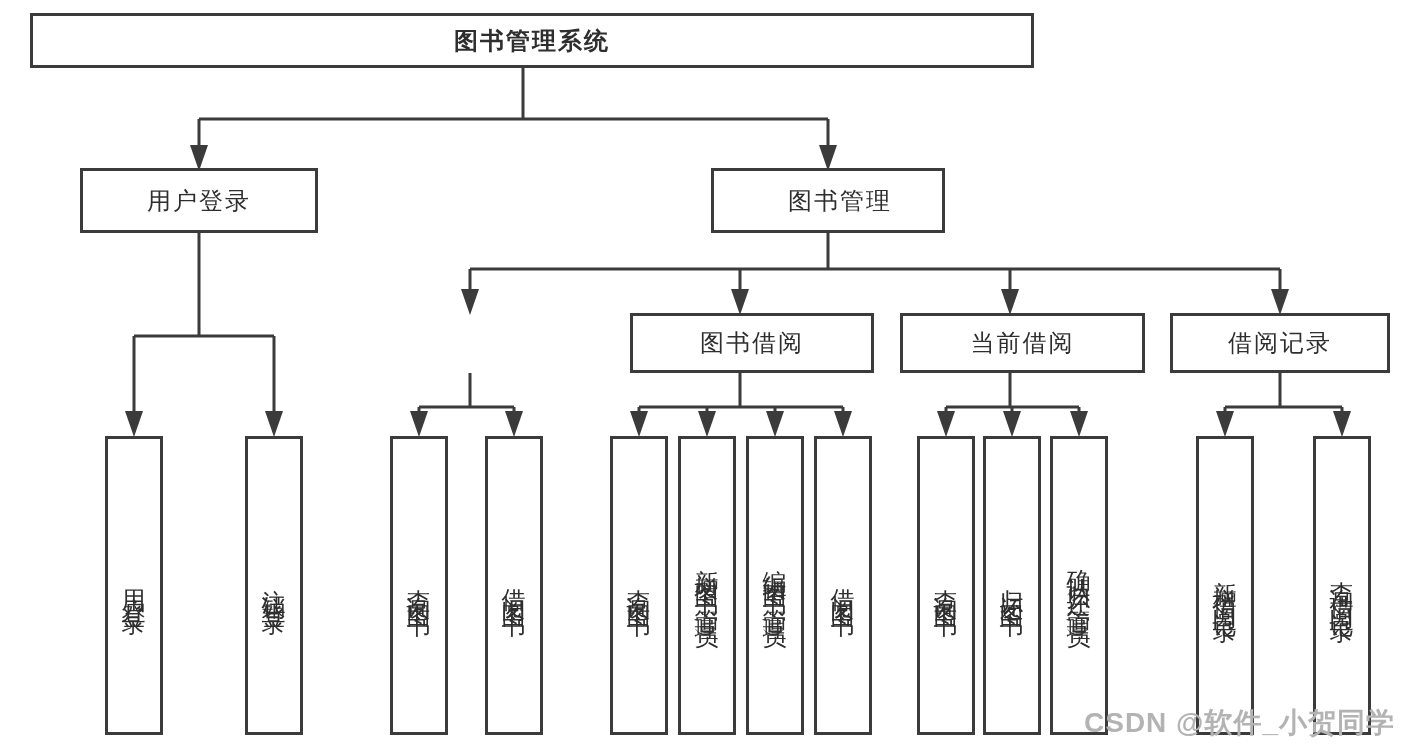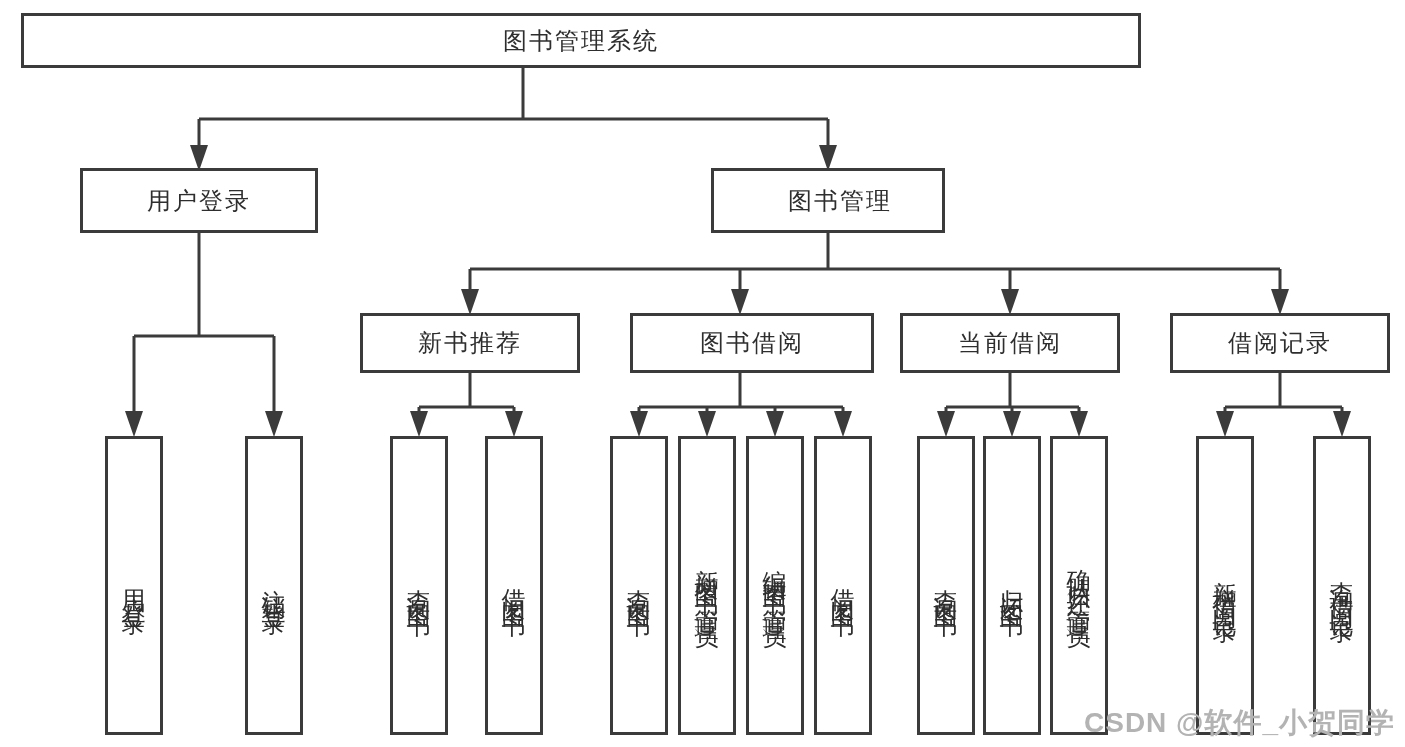--- a/index.html
+++ b/index.html
@@ -99,38 +99,35 @@
     <path d="M1010 373 V407 M946 407 H1079 M946 407 V412 M1012 407 V412 M1079 407 V412"></path>
     <polygon points="937,411 955,411 946,437"></polygon>
     <polygon points="1003,411 1021,411 1012,437"></polygon>
     <polygon points="1070,411 1088,411 1079,437"></polygon>
 
     <path d="M1280 373 V407 M1225 407 H1342 M1225 407 V412 M1342 407 V412"></path>
     <polygon points="1216,411 1234,411 1225,437"></polygon>
     <polygon points="1333,411 1351,411 1342,437"></polygon>
   </svg>
 
-  <div class="box" style="left:21px; top:13px; width:1120px; height:55px;">
+  <div class="box" style="left:30px; top:13px; width:1004px; height:55px;font-weight:bold;">
     <span class="hlabel">图书管理系统</span>
   </div>
 
   <div class="box" style="left:80px; top:168px; width:238px; height:65px;">
     <span class="hlabel">用户登录</span>
   </div>
   <div class="box" style="left:711px; top:168px; width:234px; height:65px;padding-left:24px;">
     <span class="hlabel">图书管理</span>
   </div>
 
-  <div class="box" style="left:360px; top:313px; width:220px; height:60px;">
-    <span class="hlabel">新书推荐</span>
-  </div>
   <div class="box" style="left:630px; top:313px; width:244px; height:60px;">
     <span class="hlabel">图书借阅</span>
   </div>
-  <div class="box" style="left:900px; top:313px; width:220px; height:60px;">
+  <div class="box" style="left:900px; top:313px; width:245px; height:60px;">
     <span class="hlabel">当前借阅</span>
   </div>
   <div class="box" style="left:1170px; top:313px; width:220px; height:60px;">
     <span class="hlabel">借阅记录</span>
   </div>
 
   <div class="box" style="left:105px; top:436px; width:58px; height:299px;">
     <span class="vtext">用户登录</span>
   </div>
   <div class="box" style="left:245px; top:436px; width:58px; height:299px;">

